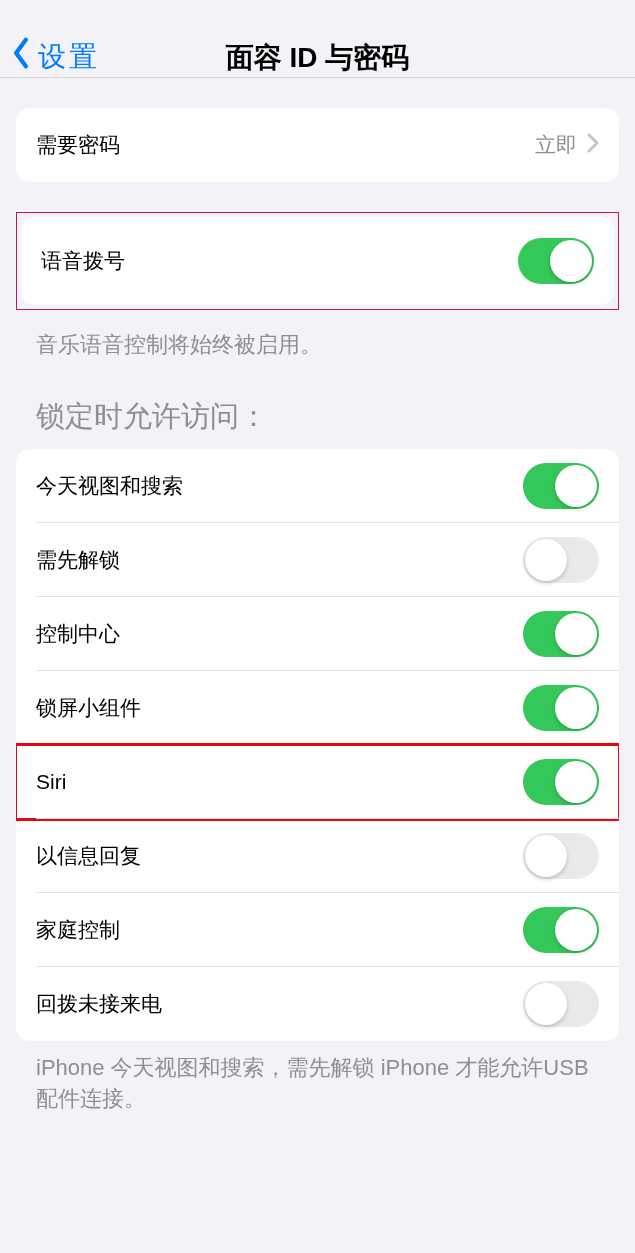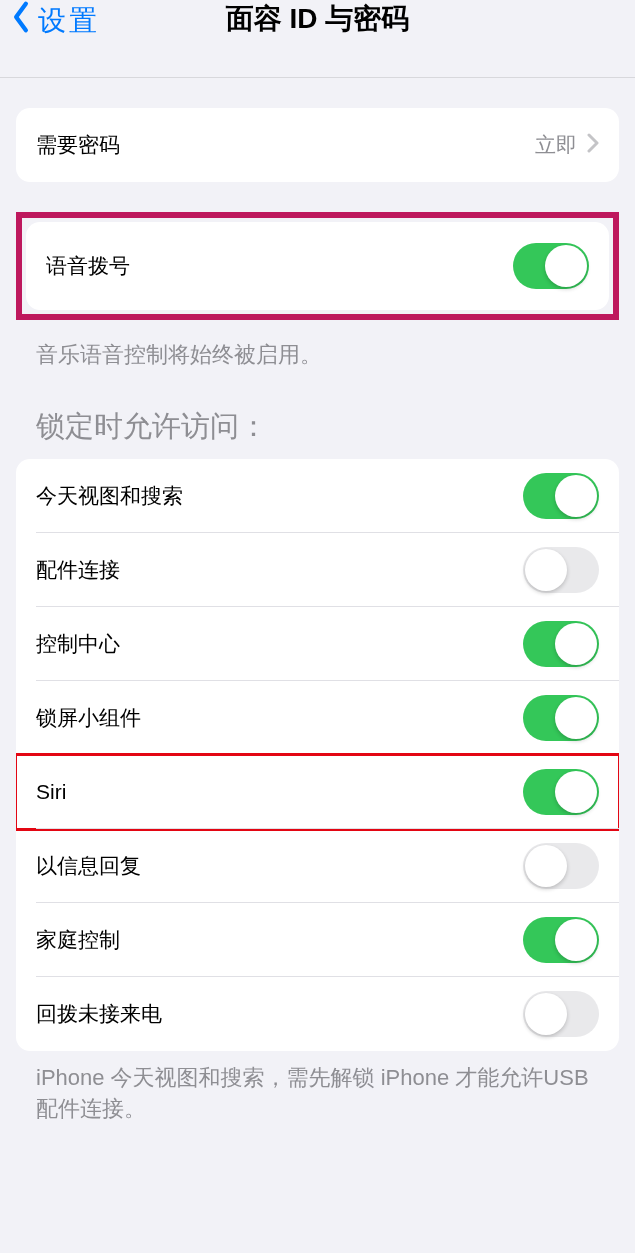--- a/index.html
+++ b/index.html
@@ -10,21 +10,21 @@
     }
     body {
       width: 635px;
       height: 1253px;
       background: #f2f2f7;
       overflow: hidden;
     }
     .nav-bar {
       height: 78px;
       display: flex;
-      align-items: flex-start;
+      align-items: flex-end;
       position: relative;
       background: #f2f2f7;
       border-bottom: 1px solid #d8d8dc;
     }
     .back-button {
       display: flex;
       align-items: center;
       position: absolute;
       left: 10px;
       color: #007aff;
@@ -135,21 +135,21 @@
     .header-text {
       font-size: 29px;
       color: #8e8e93;
       padding: 0 20px 12px 20px;
     }
     .section-header {
       margin: 36px 16px 0 16px;
     }
     .highlight-wrapper-1 {
       margin: 30px 16px 0 16px;
-      border: 6px solid #be185d;
+      border: 1px solid #be185d;
       padding: 4px;
       background: #f2f2f7;
     }
     .highlight-wrapper-1 .group-list {
       border-radius: 14px;
       margin: 0;
     }
     .row.highlighted {
       outline: 3px solid #e30613;
       outline-offset: -1px;
@@ -210,21 +210,21 @@
   <div class="group" style="margin-top:0;">
     <div class="group-list" id="locked-list">
 
     <div class="row">
           <div class="row-label">今天视图和搜索</div>
           <div class="toggle on">
             <div class="toggle-knob"></div>
           </div>
         </div>
         <div class="row">
-          <div class="row-label">配件连接</div>
+          <div class="row-label">需先解锁</div>
           <div class="toggle off">
             <div class="toggle-knob"></div>
           </div>
         </div>
         <div class="row">
           <div class="row-label">控制中心</div>
           <div class="toggle on">
             <div class="toggle-knob"></div>
           </div>
         </div>

